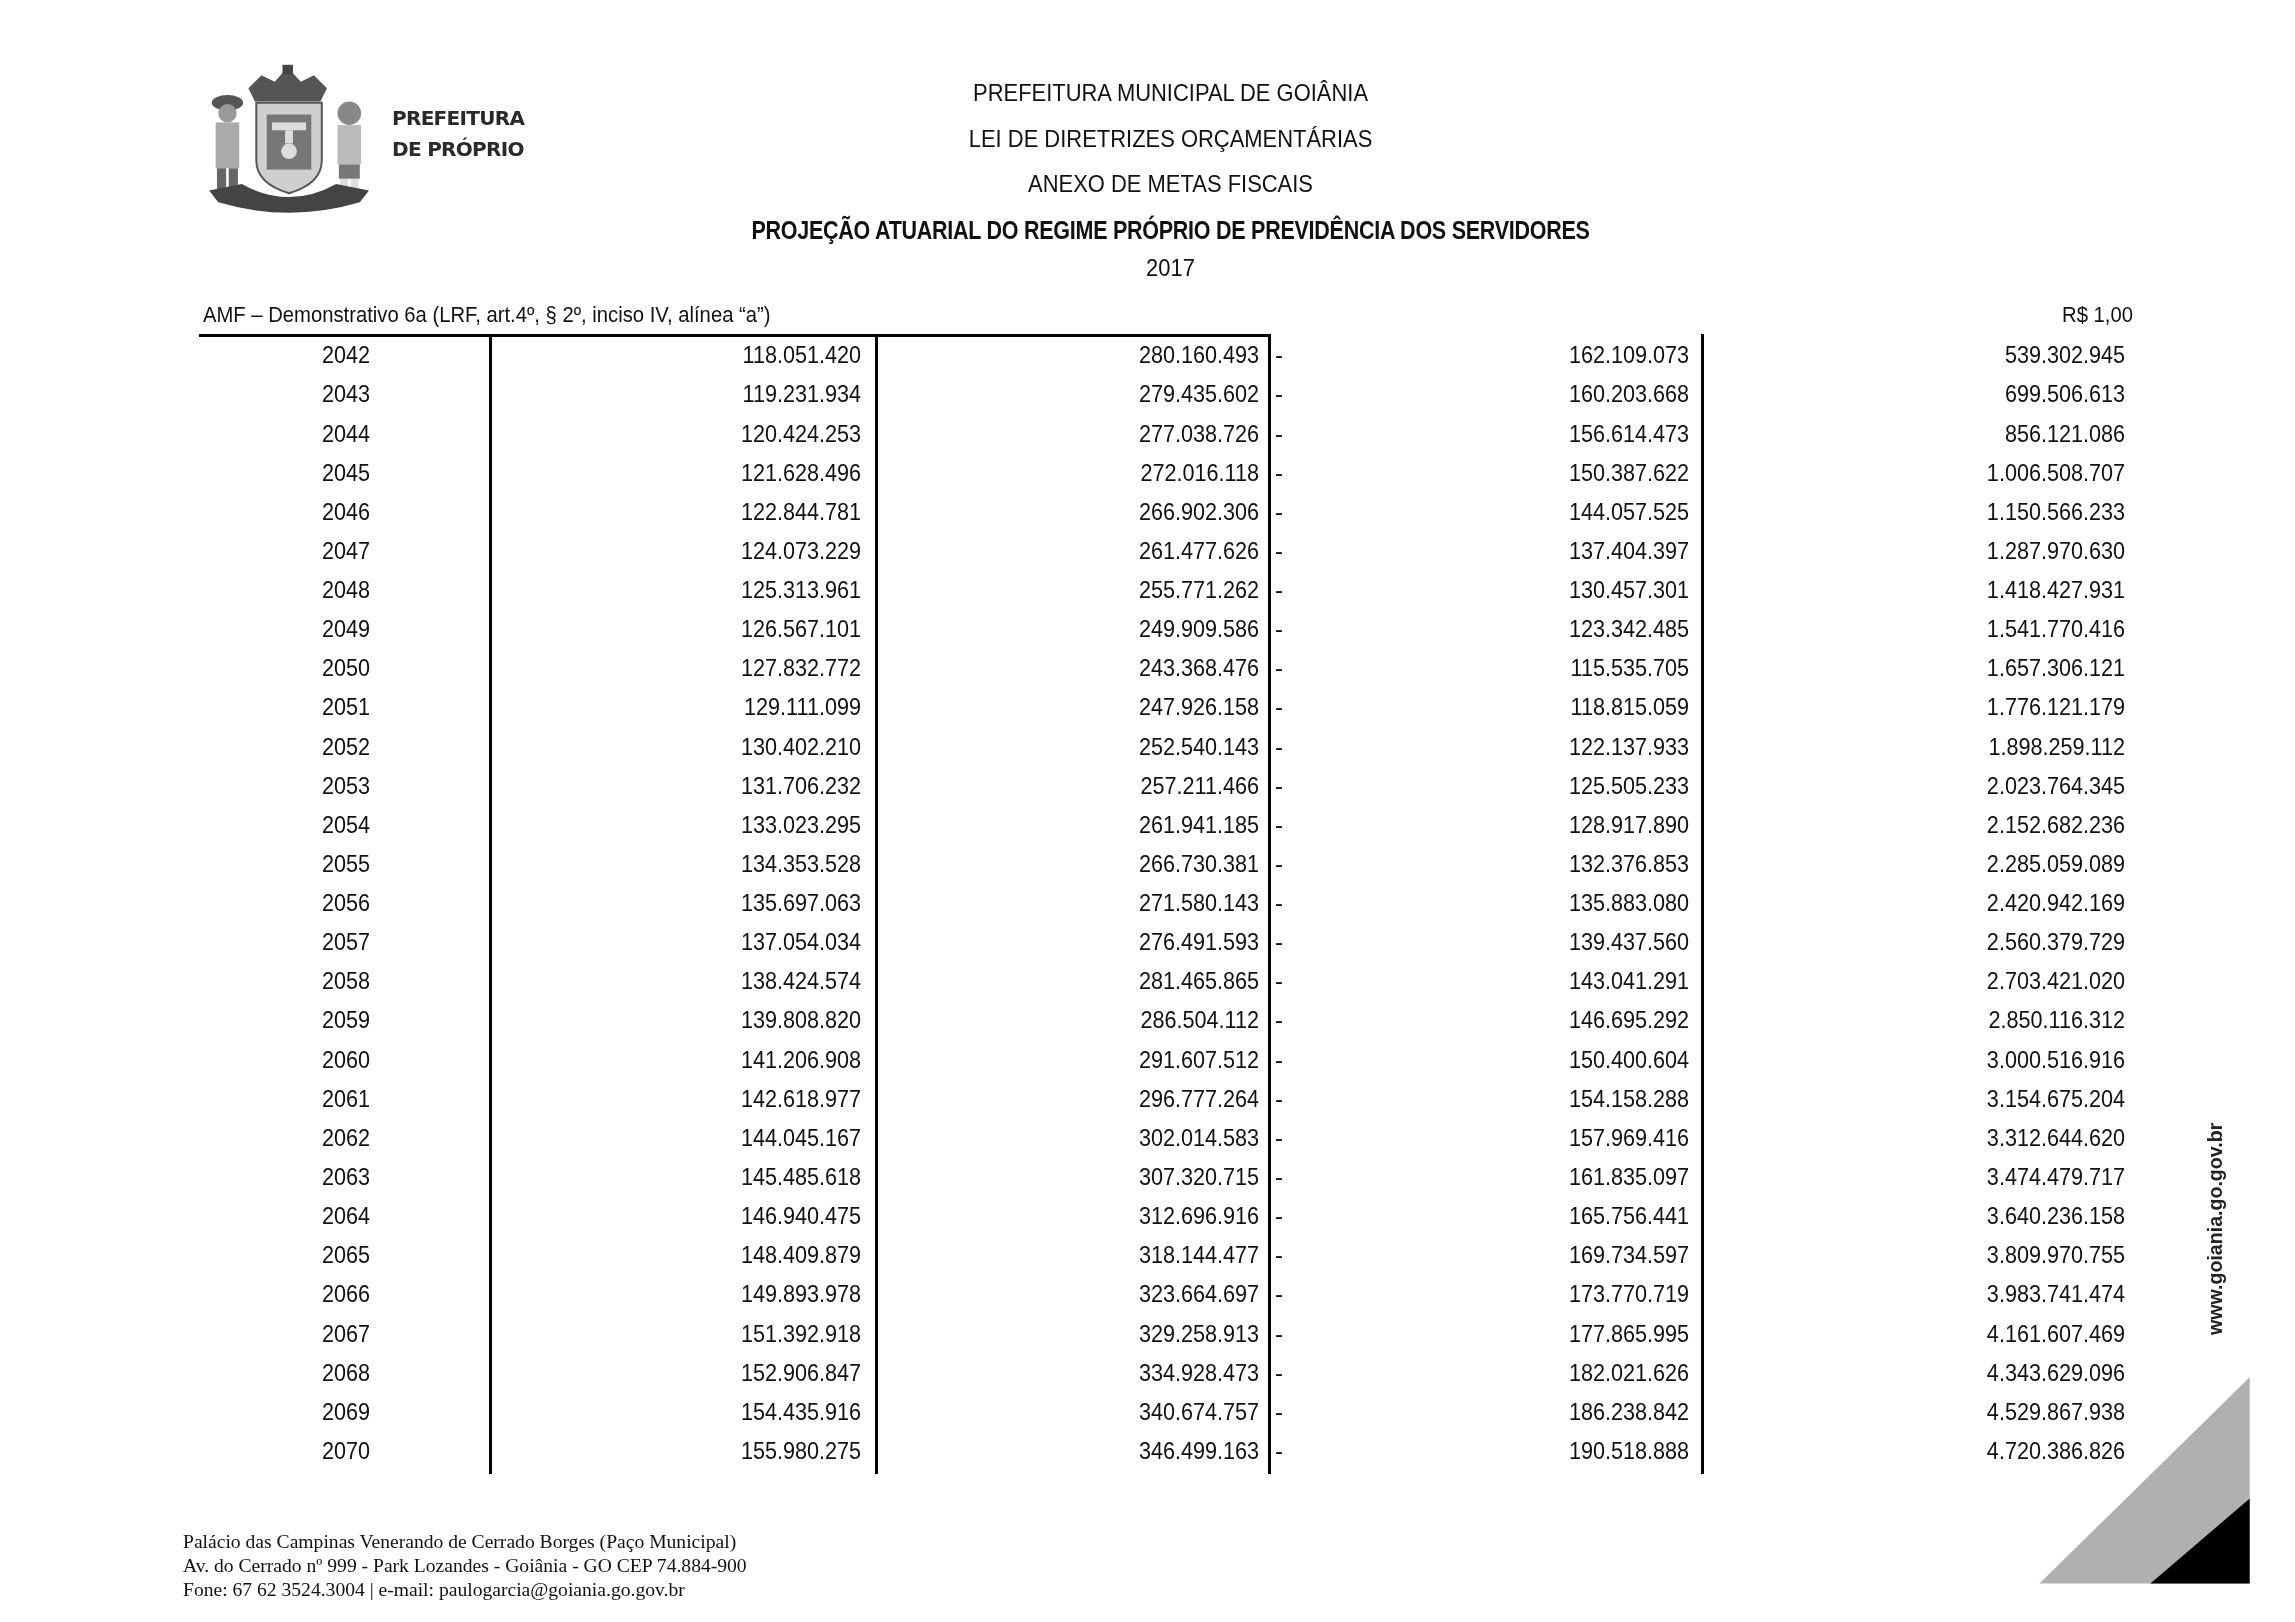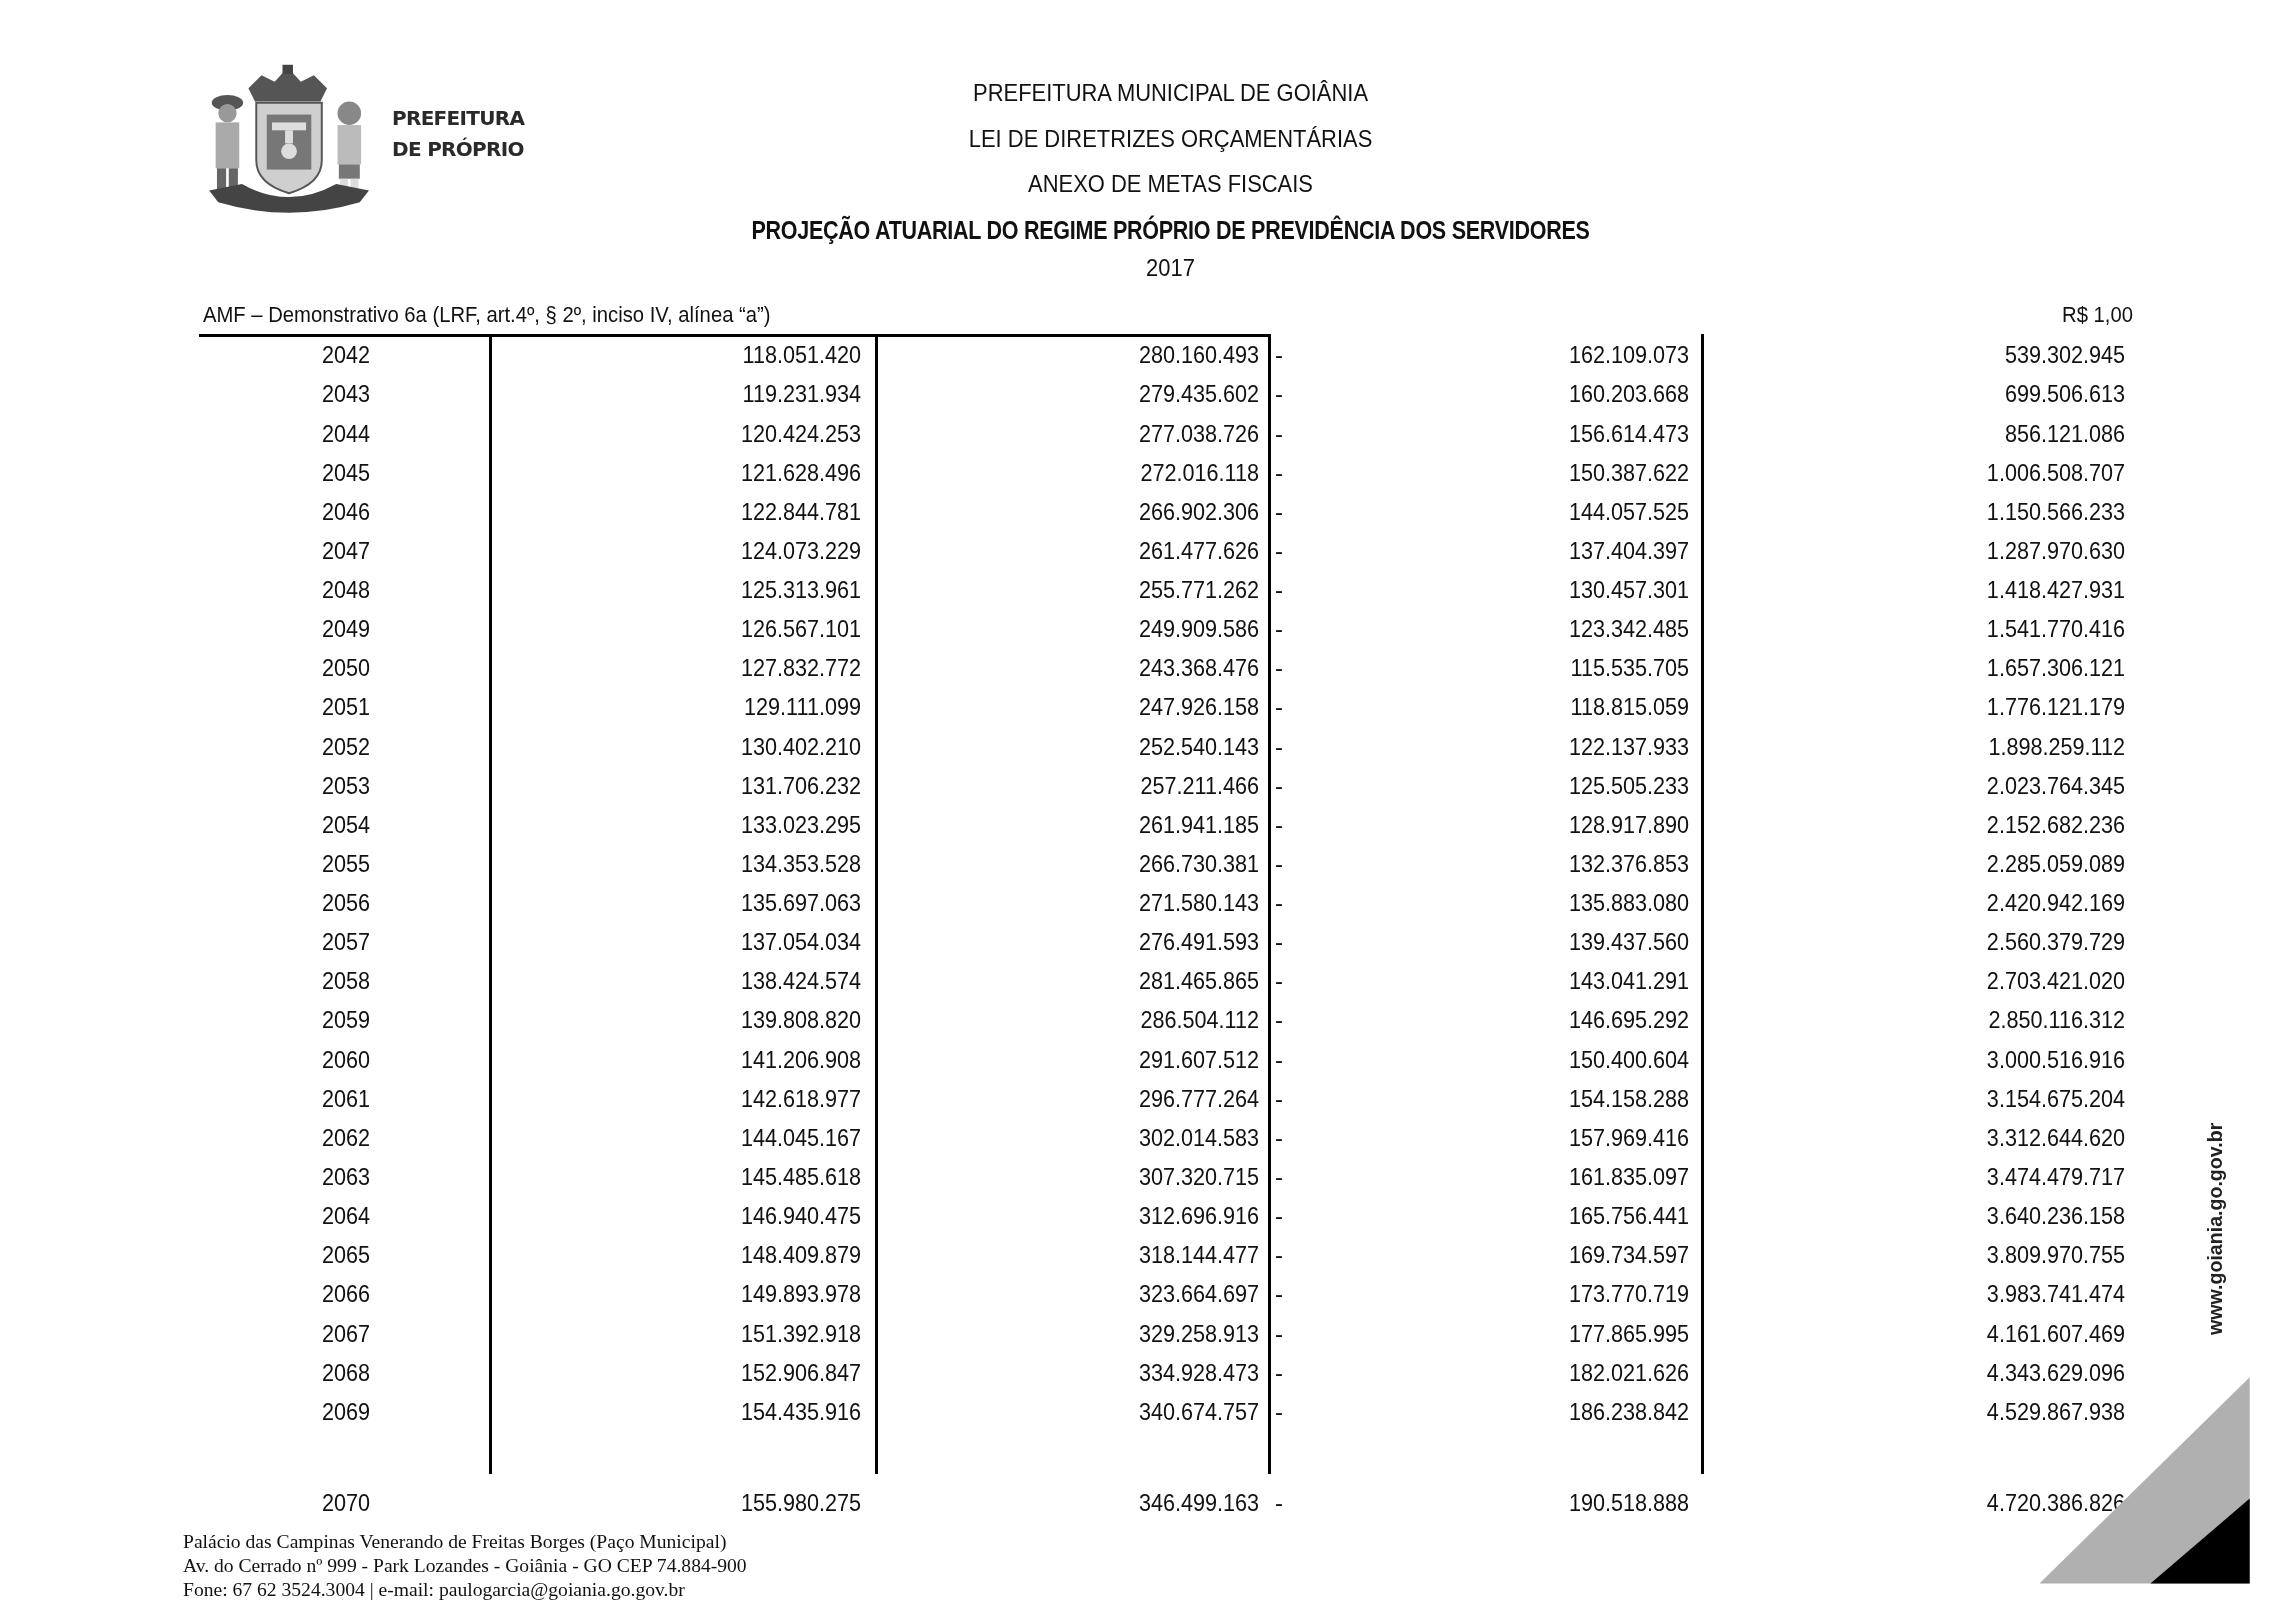--- a/index.html
+++ b/index.html
@@ -305,31 +305,31 @@
       <div class="dash" style="left: 1275px; top: 0px;">-</div>
     </div>
     <div style="position: absolute; left: 0px; top: 1397px; width: 2295px; height: 33px;">
       <div class="cell year" style="left: 248px; top: 0px;">2069</div>
       <div class="cell num" style="left: 534px; top: 0px;">154.435.916</div>
       <div class="cell num" style="left: 932px; top: 0px;">340.674.757</div>
       <div class="cell num" style="left: 1362px; top: 0px;">186.238.842</div>
       <div class="cell num" style="left: 1798px; top: 0px;">4.529.867.938</div>
       <div class="dash" style="left: 1275px; top: 0px;">-</div>
     </div>
-    <div style="position: absolute; left: 0px; top: 1488px; width: 2295px; height: 33px;">
+    <div style="position: absolute; left: 0px; top: 1436px; width: 2295px; height: 33px;">
       <div class="cell year" style="left: 248px; top: 0px;">2070</div>
       <div class="cell num" style="left: 534px; top: 0px;">155.980.275</div>
       <div class="cell num" style="left: 932px; top: 0px;">346.499.163</div>
       <div class="cell num" style="left: 1362px; top: 0px;">190.518.888</div>
       <div class="cell num" style="left: 1798px; top: 0px;">4.720.386.826</div>
       <div class="dash" style="left: 1275px; top: 0px;">-</div>
     </div>
   </div>
 
-<div class="abs foot" style="left:183px; top:1529px">Palácio das Campinas Venerando de Freitas Borges (Paço Municipal)</div>
+<div class="abs foot" style="left:183px; top:1529px">Palácio das Campinas Venerando de Cerrado Borges (Paço Municipal)</div>
 <div class="abs foot" style="left:183px; top:1553px">Av. do Cerrado nº 999 - Park Lozandes - Goiânia - GO CEP 74.884-900</div>
 <div class="abs foot" style="left:183px; top:1577px">Fone: 67 62 3524.3004 | e-mail: paulogarcia@goiania.go.gov.br</div>
 
 <div class="abs url" style="left:2204px; top:1335px">www.goiania.go.gov.br</div>
 
 <svg class="abs" style="left:2029px; top:1368px" width="222" height="222" viewBox="0 0 340 340">
   <polygon points="16,330 338,14 338,330" fill="#b0b0b0"></polygon>
   <polygon points="186,330 338,200 338,330" fill="#000"></polygon>
 </svg>
 

